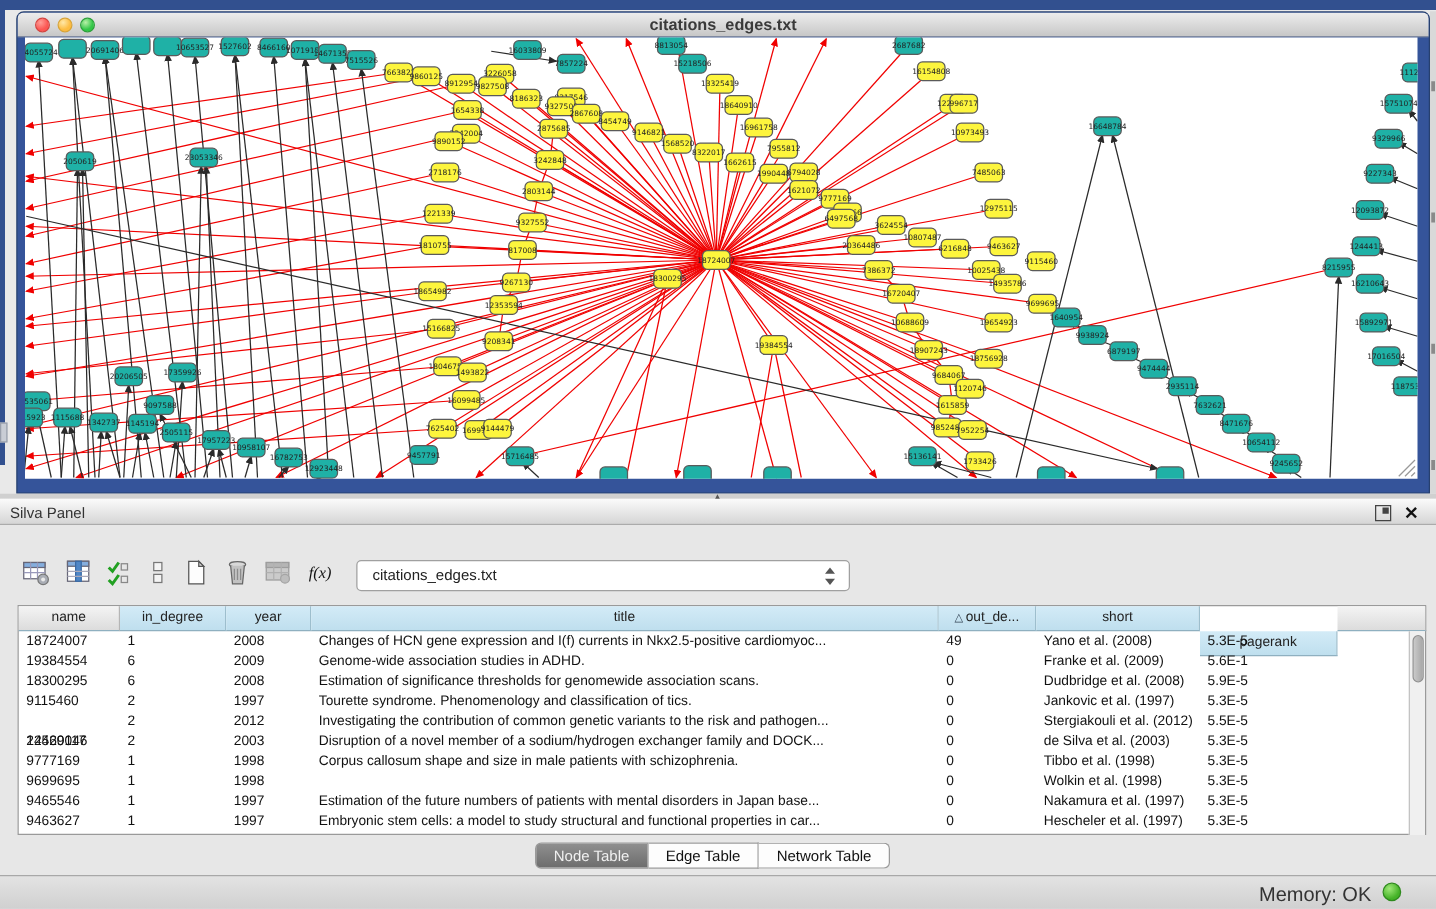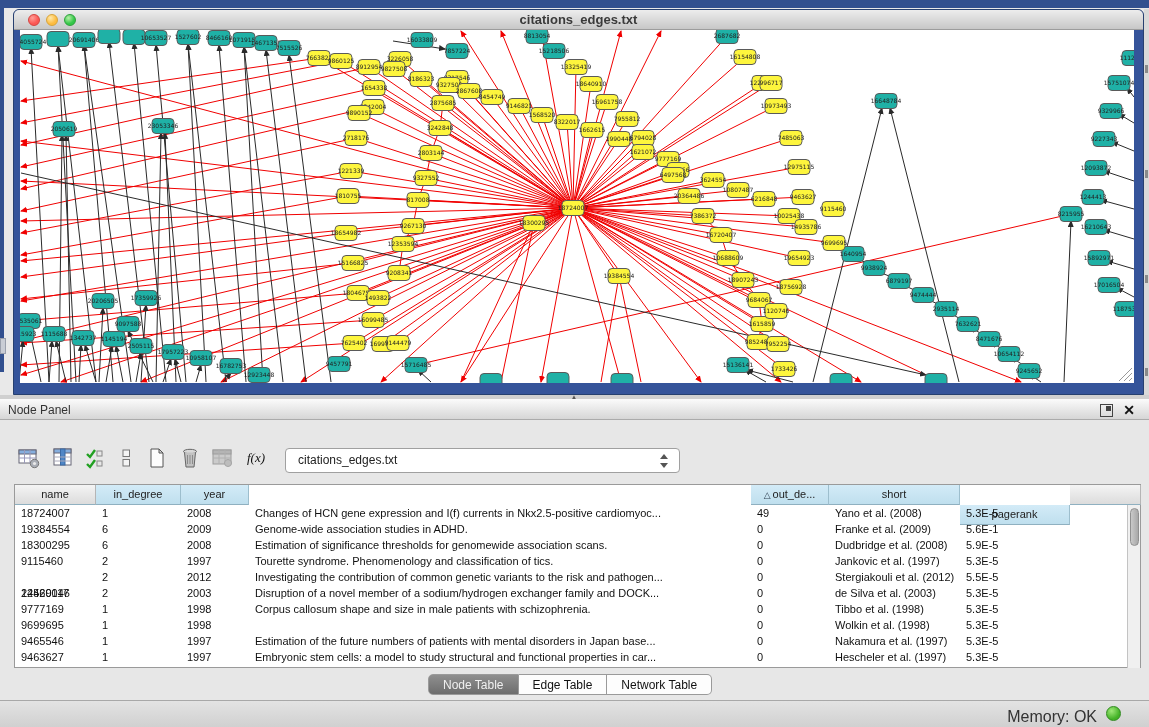--- a/index.html
+++ b/index.html
@@ -831,21 +831,21 @@
       <line x1="1123" y1="380" x2="1131" y2="372" stroke="#999" stroke-width="1"></line>
       <line x1="1128" y1="380" x2="1131" y2="377" stroke="#999" stroke-width="1"></line>
     </svg>
 </div>
 
 <div class="table-panel">
   <div class="splitter">
       <span class="splitter-grip">▲</span>
     </div>
   <div class="panel-header">
-    <span class="panel-title">Node Panel</span>
+    <span class="panel-title">Silva Panel</span>
     <button class="float-btn">
         <i></i>
       </button>
     <button class="close-btn">✕</button>
   </div>
 
   <div class="toolbar" id="toolbar">
     <div class="combo">
       <span class="val">citations_edges.txt</span>
       <span class="arrows"></span>
@@ -891,20 +891,21 @@
       <button class="tool-btn" style="left: 245px;"><svg width="26" height="24">
           <text x="2" y="16" font-family="Liberation Serif, serif" font-style="italic" font-size="13" fill="#111">f(x)</text>
         </svg></button>
     </div>
 
   <div class="data-table" id="dataTable">
     <div class="hdr-row" id="hdrRow">
         <div class="hdr-cell gray" style="left: 0px; width: 81px;">name</div>
         <div class="hdr-cell" style="left: 81px; width: 85px;">in_degree</div>
         <div class="hdr-cell" style="left: 166px; width: 68px;">year</div>
+        <div class="hdr-cell" style="left: 234px; width: 502px;">title</div>
         <div class="hdr-cell" style="left: 736px; width: 78px;"><span class="sort">△</span>out_de...</div>
         <div class="hdr-cell" style="left: 814px; width: 131px;">short</div>
         <div class="hdr-cell" style="left: 945px; width: 110px; margin-top: 20px;">pagerank</div>
         <div class="hdr-cell gray" style="left: 1055px; width: 71px;"></div>
       </div>
     <div id="tblBody">
         <div class="tbl-row" style="top: 20px;">
           <div class="tbl-cell" style="left: 0px; width: 81px;">18724007</div>
           <div class="tbl-cell" style="left: 81px; width: 85px;">1</div>
           <div class="tbl-cell" style="left: 166px; width: 68px;">2008</div>

